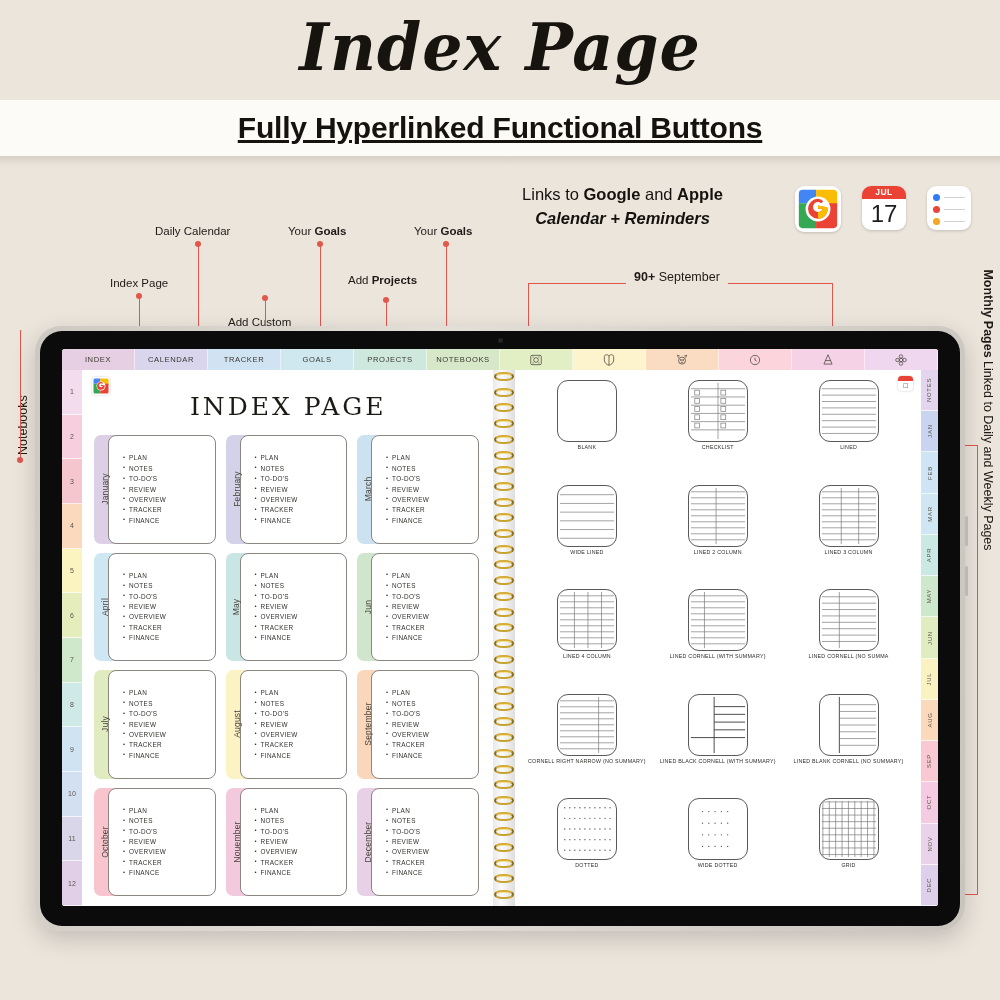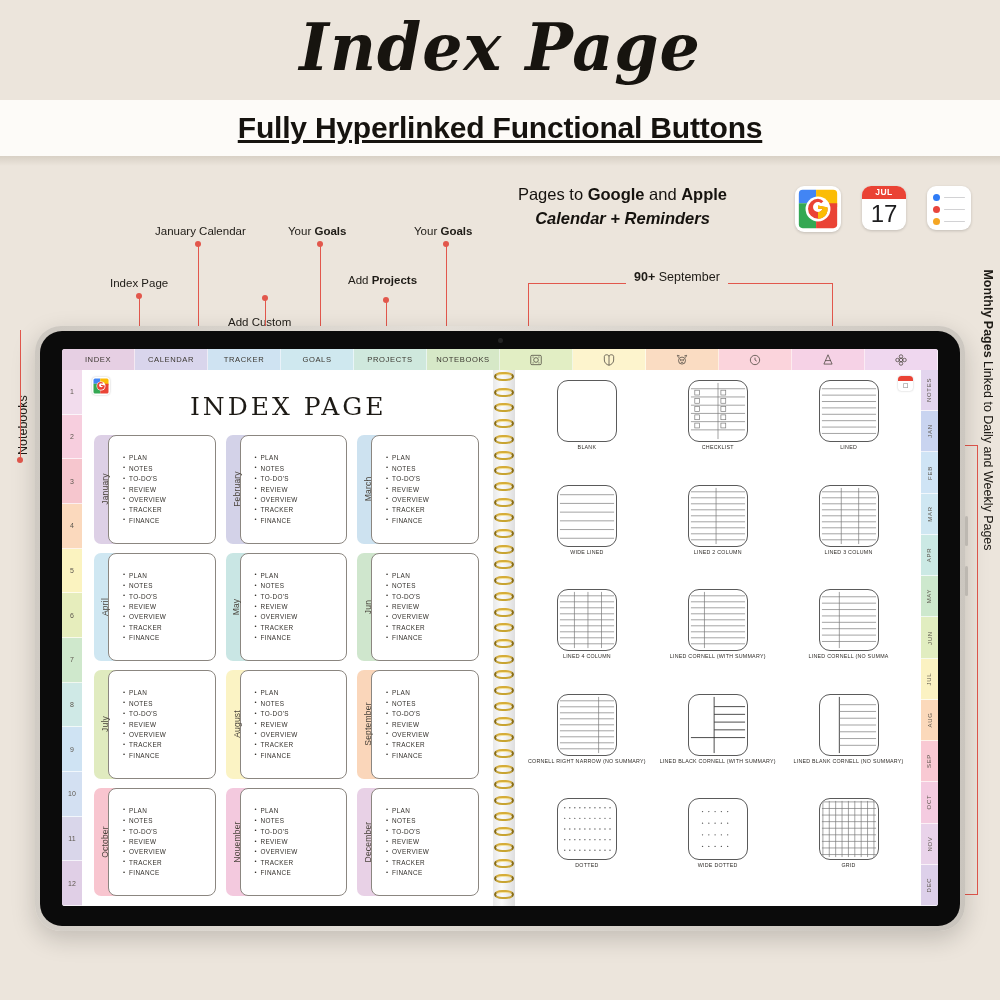--- a/index.html
+++ b/index.html
@@ -167,21 +167,21 @@
 </div>
 <div class="hdr-shadow"></div>
 
 <div class="ann" style="left:110px;top:276px;">
   <span>Index Page</span>
 </div>
 <div class="lead" style="left:139px;top:296px;height:56px;"></div>
 <div class="dot" style="left:136px;top:293px;"></div>
 
 <div class="ann" style="left:155px;top:224px;">
-  <span>January Calendar</span>
+  <span>Daily Calendar</span>
 </div>
 <div class="lead" style="left:198px;top:244px;height:108px;"></div>
 <div class="dot" style="left:195px;top:241px;"></div>
 
 <div class="ann" style="left:228px;top:269px;margin-top:46px;">
   <span>Add Custom</span><br><span>Linked</span>
 </div>
 <div class="lead" style="left:265px;top:298px;height:54px;"></div>
 <div class="dot" style="left:262px;top:295px;"></div>
 
@@ -197,21 +197,21 @@
 <div class="lead" style="left:386px;top:300px;height:52px;"></div>
 <div class="dot" style="left:383px;top:297px;"></div>
 
 <div class="ann" style="left:414px;top:224px;">
   <span>Your </span><b>Goals</b>
 </div>
 <div class="lead" style="left:446px;top:244px;height:108px;"></div>
 <div class="dot" style="left:443px;top:241px;"></div>
 
 <div class="gcal-text">
-  <span>Pages to </span><b>Google</b><span> and </span><b>Apple</b><br>
+  <span>Links to </span><b>Google</b><span> and </span><b>Apple</b><br>
   <span class="l2">Calendar + Reminders</span>
 </div>
 
 <div class="ic gicon">
   <svg viewBox="0 0 48 48" width="46" height="46">
     <rect x="4" y="4" width="40" height="40" rx="4" fill="#fff"></rect>
     <path d="M4 8a4 4 0 014-4h14v14H4z" fill="#4285f4"></path>
     <path d="M22 4h18a4 4 0 014 4v14H22z" fill="#fbbc05"></path>
     <path d="M4 18h18v26H8a4 4 0 01-4-4z" fill="#34a853"></path>
     <path d="M22 18h22v22a4 4 0 01-4 4H22z" fill="#ea4335"></path>

